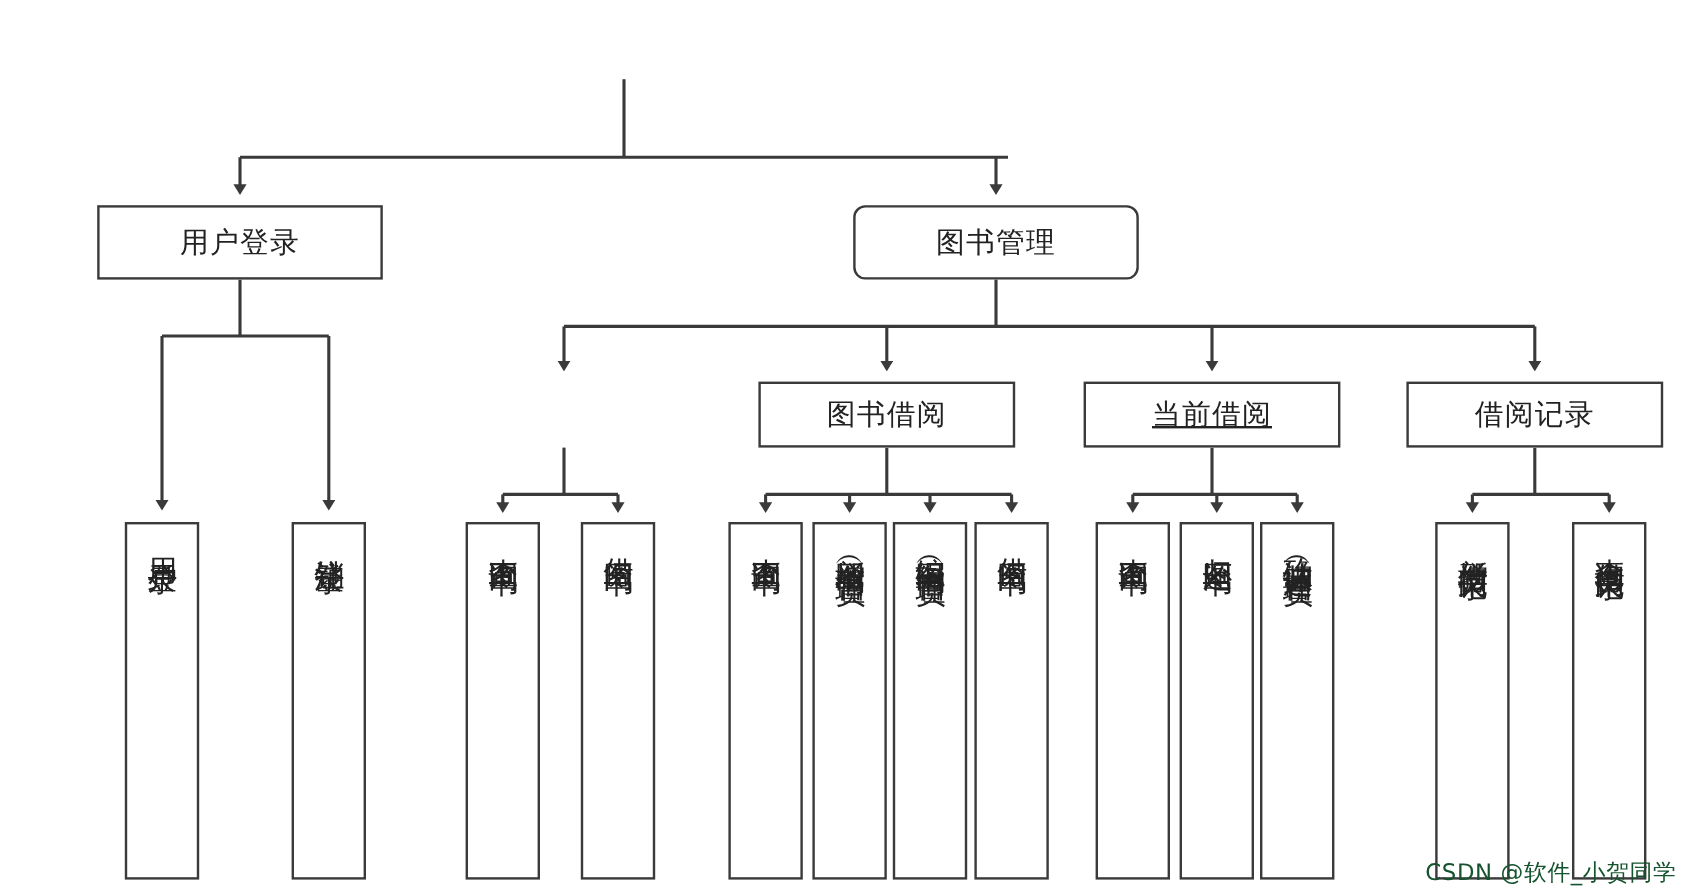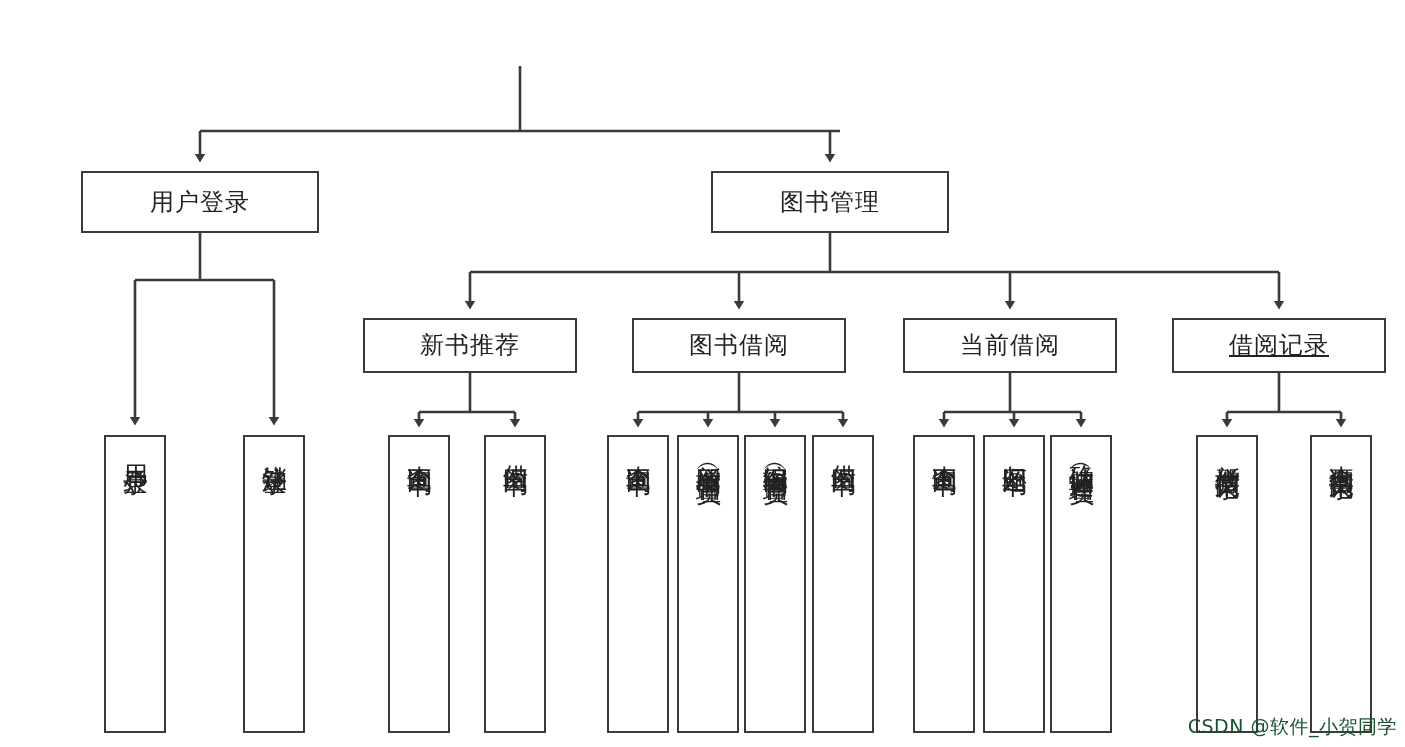--- a/index.html
+++ b/index.html
@@ -116,34 +116,31 @@
       <path d="M1227,412 L1341,412"></path>
       <path d="M1227,412 L1227,420" marker-end="url(#arrow)"></path>
       <path d="M1341,412 L1341,420" marker-end="url(#arrow)"></path>
     </g>
   </svg>
 
 
   <div class="node horiz" id="node-l2-0" style="left: 81px; top: 171px; width: 238px; height: 62px;">
     <span>用户登录</span>
   </div>
-  <div class="node horiz" id="node-l2-1" style="left: 711px; top: 171px; width: 238px; height: 62px;">
+  <div class="node horiz" id="node-l2-1" style="left: 711px; top: 171px; width: 238px; height: 62px; border-radius: 10px;">
     <span>图书管理</span>
   </div>
 
-  <div class="node horiz" id="node-l3-0" style="left: 363px; top: 318px; width: 214px; height: 55px;">
-    <span>新书推荐</span>
-  </div>
   <div class="node horiz" id="node-l3-1" style="left: 632px; top: 318px; width: 214px; height: 55px;">
     <span>图书借阅</span>
   </div>
-  <div class="node horiz" id="node-l3-2" style="left: 903px; top: 318px; width: 214px; height: 55px;">
+  <div class="node horiz" id="node-l3-2" style="left: 903px; top: 318px; width: 214px; height: 55px; text-decoration: underline;">
     <span>当前借阅</span>
   </div>
-  <div class="node horiz" id="node-l3-3" style="left: 1172px; top: 318px; width: 214px; height: 55px; text-decoration: underline;">
+  <div class="node horiz" id="node-l3-3" style="left: 1172px; top: 318px; width: 214px; height: 55px;">
     <span>借阅记录</span>
   </div>
 
   <div class="node vert" id="node-leaf-0" style="left: 104px; top: 435px; width: 62px; height: 298px;">
     <span class="vlabel">用户登录</span>
   </div>
   <div class="node vert" id="node-leaf-1" style="left: 243px; top: 435px; width: 62px; height: 298px;">
     <span class="vlabel">注销登录</span>
   </div>
   <div class="node vert" id="node-leaf-2" style="left: 388px; top: 435px; width: 62px; height: 298px;">

